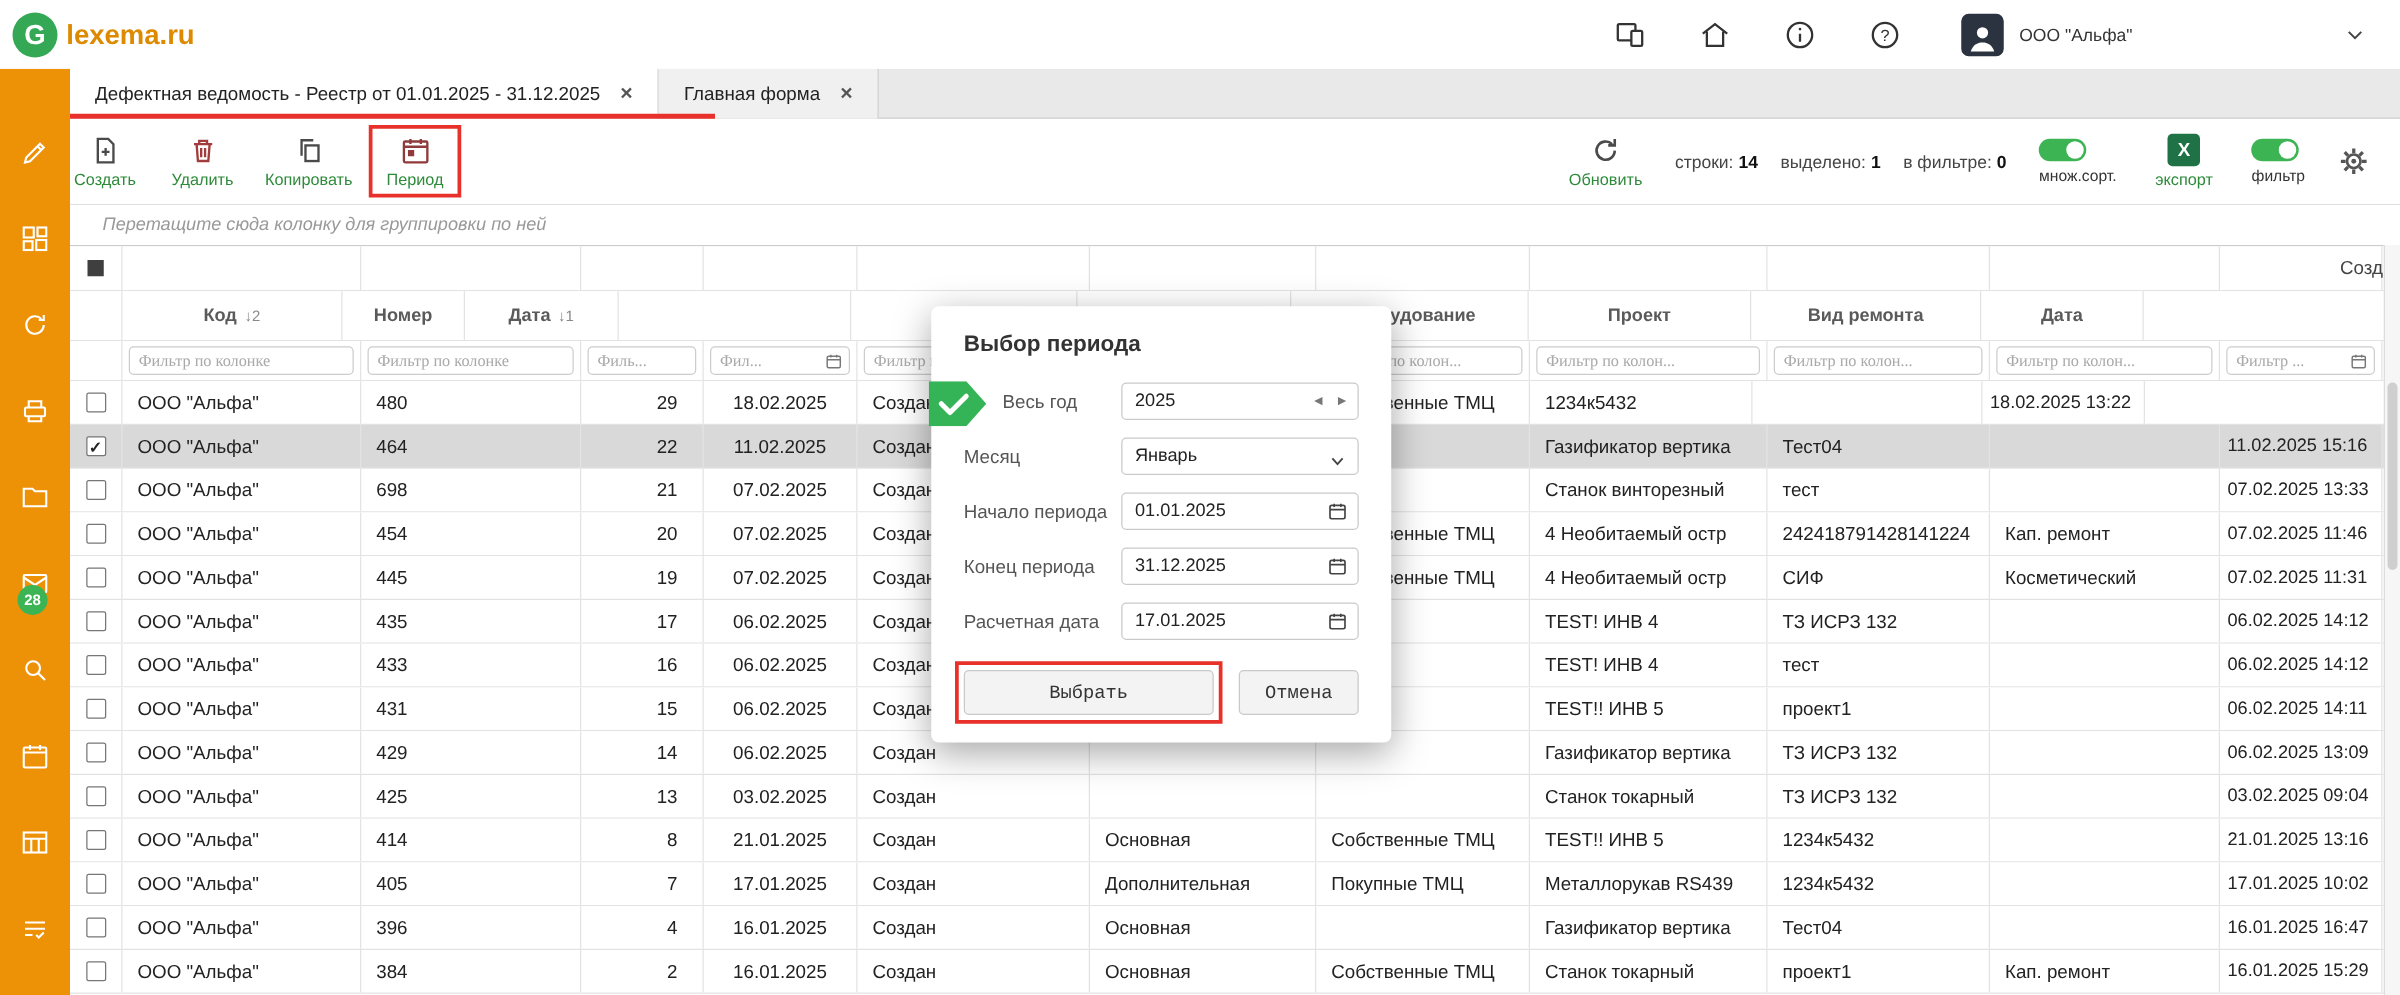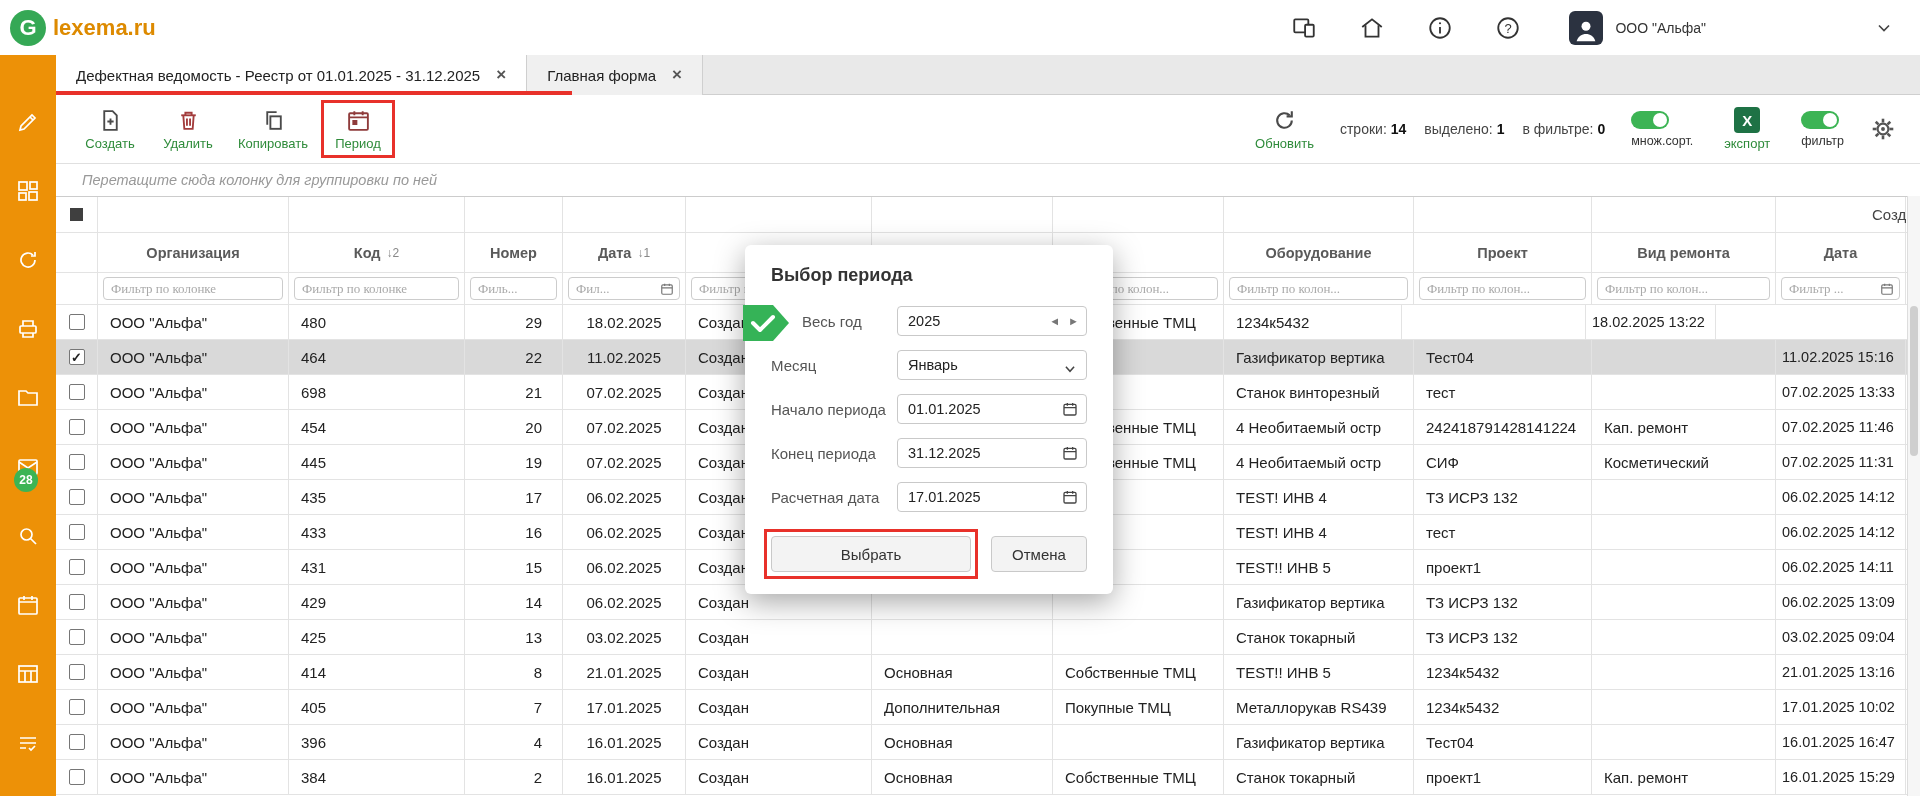--- a/index.html
+++ b/index.html
@@ -38,21 +38,21 @@
   .tab { height:40px; display:flex; align-items:center; gap:16px; padding:0 20px;
          font-size:15px; color:#222; border-right:1px solid #CFCFCF; cursor:pointer; white-space:nowrap; }
   .tab.active { background:#fff; }
   .tab.inactive { background:#F0F0F0; }
   .tab .close { color:#555; font-size:17px; font-weight:bold; }
   .anno-tab { position:absolute; left:56px; top:91px; width:516px; height:4px; background:#E8312A; z-index:40; }
 
   
   .toolbar { position:absolute; left:56px; top:95px; right:0; height:68px; background:#fff;
              display:flex; align-items:center; z-index:5; }
-  .tb-left { display:flex; gap:22px; padding-left:26px; align-items:flex-end; }
+  .tb-left { display:flex; gap:22px; align-items:flex-end; }
   .tbtn { display:flex; flex-direction:column; align-items:center; gap:3px; cursor:pointer; min-width:56px; position:relative; }
   .tlabel { font-size:13px; color:#2E8B3A; white-space:nowrap; }
   .anno-period { position:absolute; left:-9px; right:-9px; top:-8px; bottom:-7px;
                  border:3px solid #E8312A; z-index:30; pointer-events:none; }
   .tb-right { margin-left:auto; display:flex; align-items:center; gap:26px; padding-right:24px; }
   .stats { display:flex; gap:18px; font-size:14px; color:#444; white-space:nowrap; }
   .stat b { color:#111; margin-left:4px; }
   .togglewrap { display:flex; flex-direction:column; gap:5px; cursor:pointer; }
   .toggle { width:38px; height:18px; border-radius:10px; background:#3CB454; position:relative; }
   .toggle::after { content:""; position:absolute; right:2px; top:2px; width:14px; height:14px; border-radius:50%; background:#fff; }
@@ -120,21 +120,21 @@
                color:#777; font-size:11px; }
   .spin-btns span { cursor:pointer; }
   .qbtns { display:flex; gap:5px; justify-content:flex-end; width:190px; }
   .qbtn { width:38px; height:30px; border:1px solid #C9C9C9; border-radius:4px; background:#F6F6F6;
           font-size:14px; color:#333; font-family:inherit; cursor:pointer; }
   .selectbox { position:relative; width:190px; height:30px; border:1px solid #C9C9C9; border-radius:4px;
                display:flex; align-items:center; padding:0 10px; font-size:14.5px; color:#222; cursor:pointer; }
   .selarrow { position:absolute; right:9px; top:11px; }
   .datewrap { position:relative; width:190px; }
   .dcal { position:absolute; right:9px; top:7px; pointer-events:none; }
-  .dbtns { display:flex; gap:20px; margin-top:24px; }
+  .dbtns { display:flex; gap:20px; margin-top:24px;font-family:Liberation Mono, monospace; }
   .selwrap { position:relative; }
   .dbtn { height:36px; border:1px solid #C9C9C9; border-radius:4px; background:#F3F3F3;
           font-size:15px; color:#333; font-family:inherit; cursor:pointer; }
   .dbtn.primary { width:200px; }
   .dbtn.cancel { width:164px; }
   .anno-select { position:absolute; left:-7px; top:-7px; right:-7px; bottom:-7px;
                  border:3px solid #E8312A; pointer-events:none; z-index:2; }
 </style>
 </head>
 <body>
@@ -361,23 +361,20 @@
         <div class="cell col-tmc"></div>
         <div class="cell col-equip"></div>
         <div class="cell col-project"></div>
         <div class="cell col-repair"></div>
         <div class="cell col-cdate gcd">
           <span class="glabel">Созд</span>
         </div>
       </div>
       <div class="trow head-row">
         <div class="cell col-cb"></div>
-        <div class="cell col-org">
-          <span class="hlabel">Организация</span>
-        </div>
         <div class="cell col-code">
           <span class="hlabel">Код</span>
           <span class="sort">↓2</span>
         </div>
         <div class="cell col-num">
           <span class="hlabel">Номер</span>
         </div>
         <div class="cell col-date">
           <span class="hlabel">Дата</span>
           <span class="sort">↓1</span>

